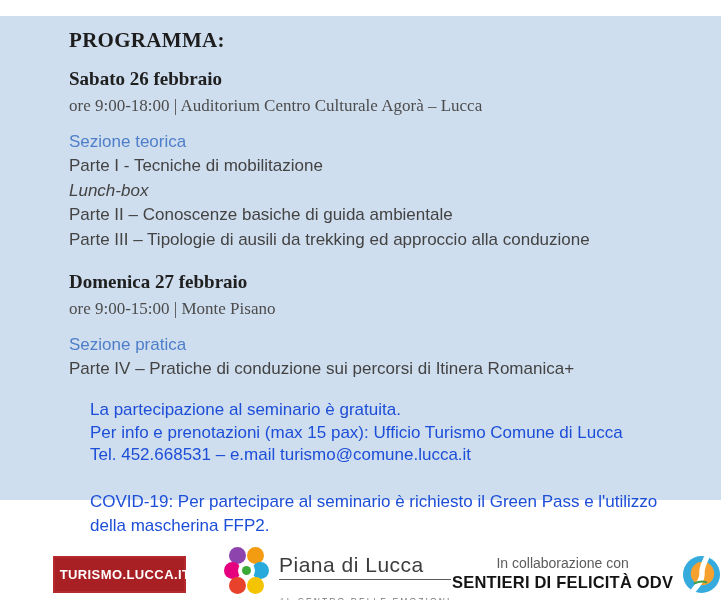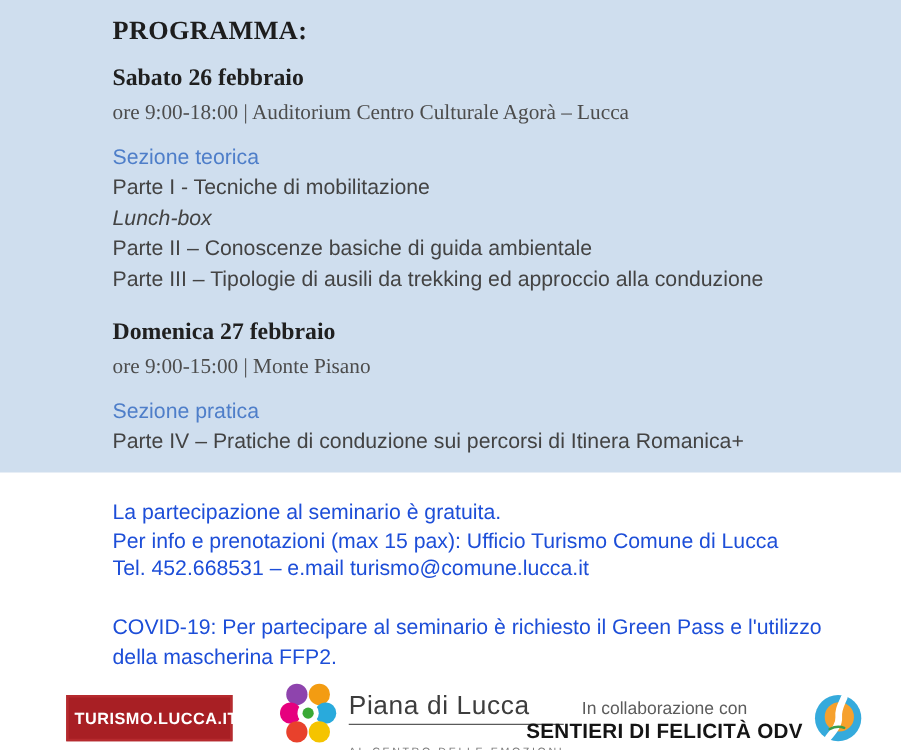--- a/index.html
+++ b/index.html
@@ -8,25 +8,25 @@
     width: 721px;
     height: 600px;
     background: #ffffff;
     font-family: "Liberation Sans", sans-serif;
     overflow: hidden;
   }
 
   
   .panel {
     position: absolute;
-    left: 0; top: 0;
-    width: 721px; height: 378px;
+    left: 0; top: 16px;
+    width: 721px; height: 484px;
     background: #cfdeee;
     box-sizing: border-box;
-    padding: 12px 40px 0 90px;
+    padding: 12px 40px 0 69px;
   }
   .title {
     font-family: "Liberation Serif", serif;
     font-weight: 700;
     font-size: 21px;
     color: #1d1d1d;
     letter-spacing: 0.3px;
     margin: 0 0 15px 0;
   }
   .day-heading {
@@ -121,23 +121,23 @@
   .piana-tagline {
     font-size: 8.5px;
     color: #7a7a7a;
     letter-spacing: 2.1px;
     margin-top: 16px;
     white-space: nowrap;
   }
 
   .collab {
     position: absolute;
-    left: 421px; top: 555px;
+    left: 452px; top: 555px;
     display: flex;
-    align-items: center;
+    align-items: flex-start;
   }
   .collab-text { text-align: center; }
   .collab-pre {
     font-size: 14px;
     color: #5c5c5c;
     line-height: 17px;
   }
   .collab-name {
     font-size: 16.5px;
     font-weight: 700;

